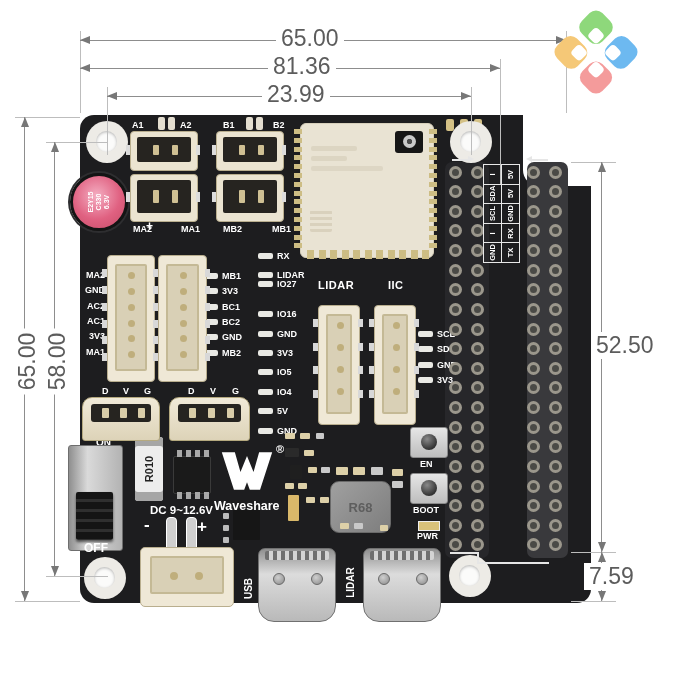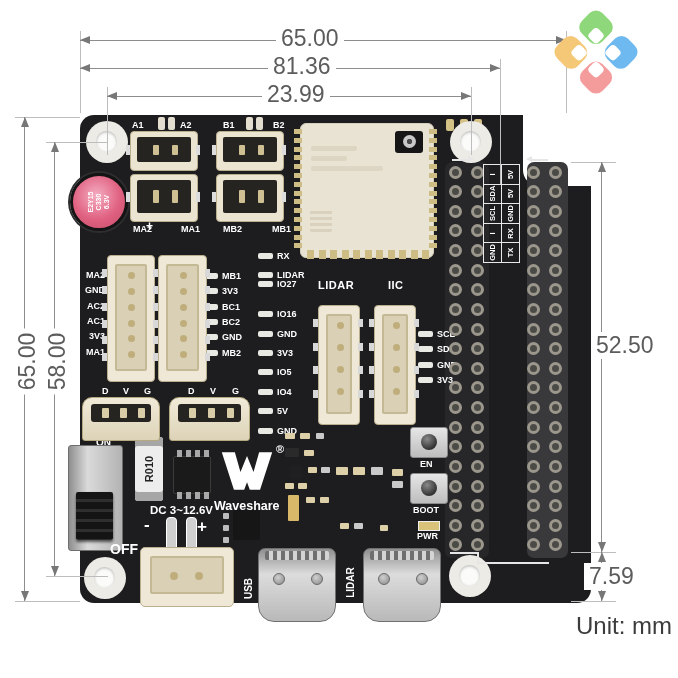--- a/index.html
+++ b/index.html
@@ -173,21 +173,20 @@
 
   <div class="dline" style="left:601px;top:552px;width:1px;height:49px"></div>
   <div class="ar u" style="left:597.5px;top:552px"></div>
     <div class="ar d" style="left:597.5px;top:591px"></div>
   <div class="dimtxt" style="left:584px;top:563px">7.59</div>
 
   <div class="ext" style="left:571px;top:162px;width:45px;height:1px"></div>
   <div class="ext" style="left:571px;top:552px;width:45px;height:1px"></div>
   <div class="ext" style="left:571px;top:601px;width:45px;height:1px"></div>
 
-  <div class="unit">Unit: mm</div>
 
   <div id="board">
     <div class="notch-tr"></div>
 
     <div class="holeO" style="left:6px;top:6px">
         <div class="holeI"></div>
       </div>
     <div class="holeO" style="left:370px;top:6px">
         <div class="holeI"></div>
       </div>
@@ -347,35 +346,38 @@
 
     <span class="lbl dvg-lbl" style="left: 108px;">D</span>
         <span class="lbl dvg-lbl" style="left: 130px;">V</span>
         <span class="lbl dvg-lbl" style="left: 152px;">G</span>
       </div>
 
     <span class="lbl" style="left:16px;top:322px;font-size:10px">ON</span>
     <div class="switch">
         <div class="sw-knob"></div>
       </div>
-    <span class="lbl" style="left:30px;top:426px;font-size:14px">OFF</span>
+    <span class="lbl" style="left:4px;top:426px;font-size:12px">OFF</span>
 
     <div class="shunt">
         <span>R010</span>
       </div>
     <div class="soic"></div>
+    <div class="ind">
+        <span>R68</span>
+      </div>
 
     <div class="wv">
       <svg viewBox="0 0 60 54" width="56" height="52">
         <path d="M3 7 L17 7 L23 28 L30 11 L37 28 L43 7 L57 7 L44 47 L33 47 L30 39 L27 47 L16 47 Z" fill="#fff"></path>
       </svg>
     </div>
     <span class="wv-reg">®</span>
     <span class="wv-name">Waveshare</span>
-    <span class="dc">DC 3~12.6V</span>
+    <span class="dc">DC 9~12.6V</span>
 
     <span class="pm" style="left:64px;top:400px">-</span>
     <span class="pm" style="left:117px;top:402px">+</span>
 
     <div class="tact" style="left:330px;top:312px"></div>
     <span class="lbl" style="left:340px;top:344px">EN</span>
     <div class="tact" style="left:330px;top:358px"></div>
     <span class="lbl" style="left:333px;top:390px">BOOT</span>
     <div class="pwrled"></div>
     <span class="lbl" style="left:337px;top:416px">PWR</span>

